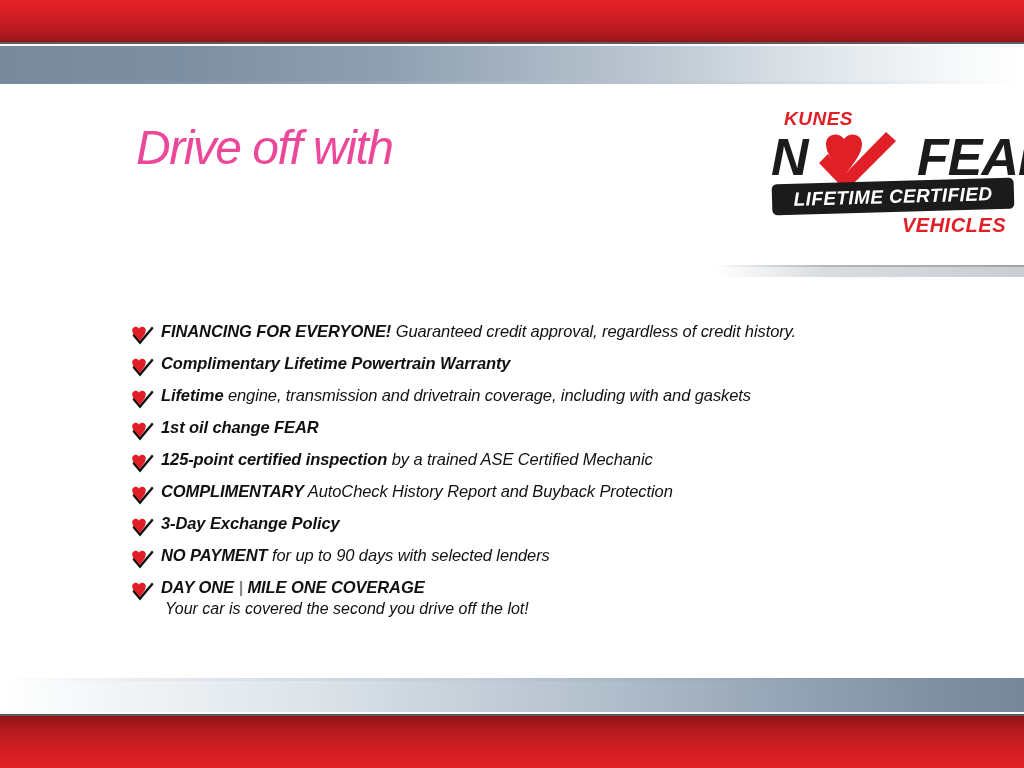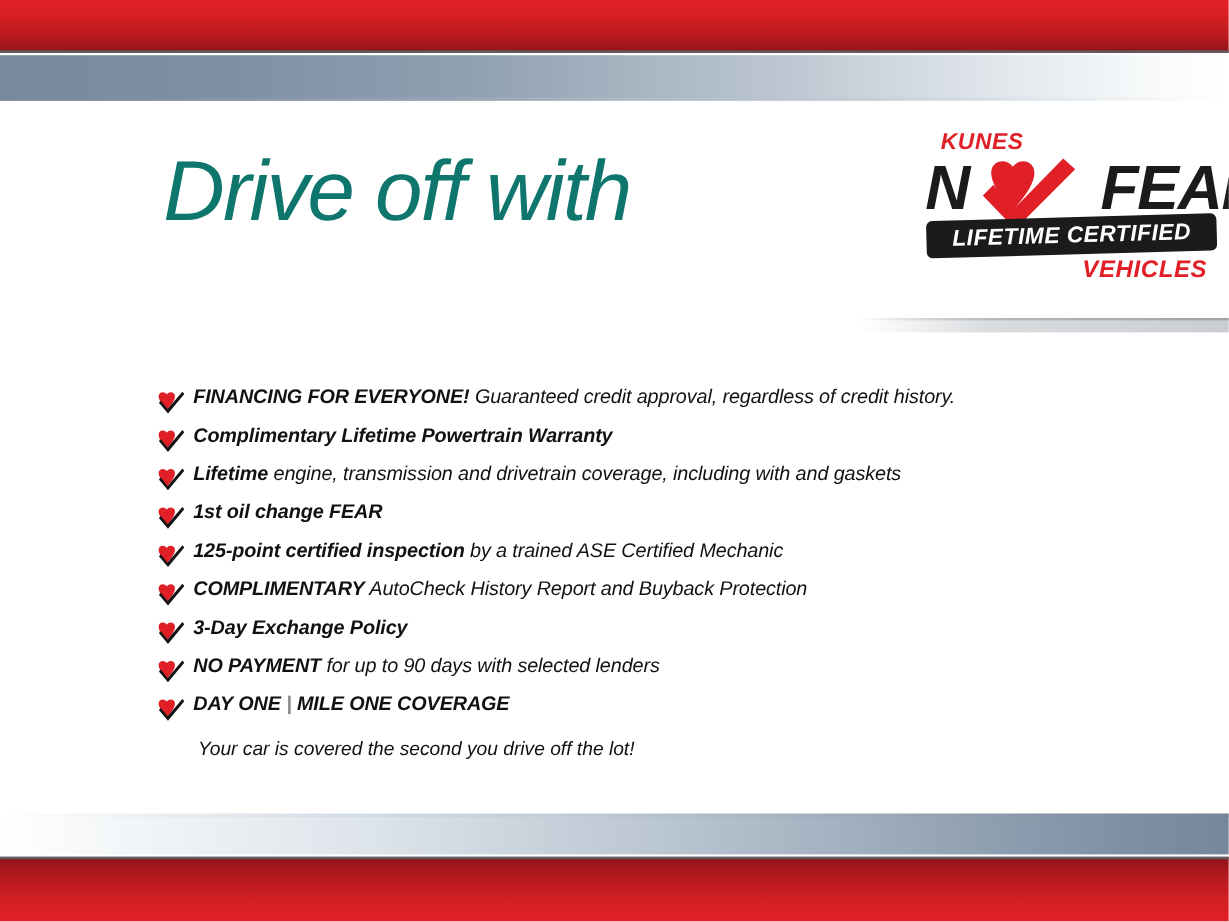--- a/index.html
+++ b/index.html
@@ -43,22 +43,22 @@
     background:linear-gradient(to bottom,#8e1418 0%,#ae191e 26%,#cf1e23 62%,#e32126 100%);
   }
   .band-red-bot::before{
     content:""; position:absolute; left:0; top:0; width:100%; height:2px;
     background:#5d5d62;
   }
 
   
   .headline { position:absolute; left:136px; top:124px; }
   .headline-l1 {
-    font-size:71px; font-style:italic; font-weight:400;
-    color:#0f766e; letter-spacing:-1.5px; line-height:1.0;
+    font-size:48px; font-style:italic; font-weight:400;
+    color:#ec4899; letter-spacing:-1.5px; line-height:1.0;
     white-space:nowrap;
     text-shadow:1px 1px 1px rgba(255,255,255,.9);
   }
   .headline-l2 {
     font-size:68px; font-style:italic; font-weight:bold;
     letter-spacing:-2px; line-height:1.0; margin-top:2px; margin-left:60px;
     white-space:nowrap;
     background:linear-gradient(to bottom,#8298ae 0%,#6d88a1 22%,#51667c 62%,#3a4c5f 100%);
     -webkit-background-clip:text; background-clip:text;
     color:transparent; -webkit-text-fill-color:transparent;
@@ -116,21 +116,21 @@
   .bullet-body { flex:1 1 auto; }
   .bullet-line {
     font-size:16.5px; font-style:italic; color:#111111;
     line-height:1.18; letter-spacing:-.1px; white-space:nowrap;
   }
   .b-strong { font-weight:bold; }
   .b-normal { font-weight:400; }
   .b-sep { color:#8a8a8a; font-weight:bold; }
   .bullet-sub {
     font-size:16px; font-style:italic; font-weight:400; color:#111111;
-    line-height:1.25; margin-top:18px; margin-left:4px; white-space:nowrap;
+    line-height:1.25; margin-top:2px; margin-left:4px; white-space:nowrap;
   }
 </style>
 </head>
 <body>
 
 <div id="page">
 
   <div class="band-red-top"></div>
   <div class="band-gray-top"></div>
 

